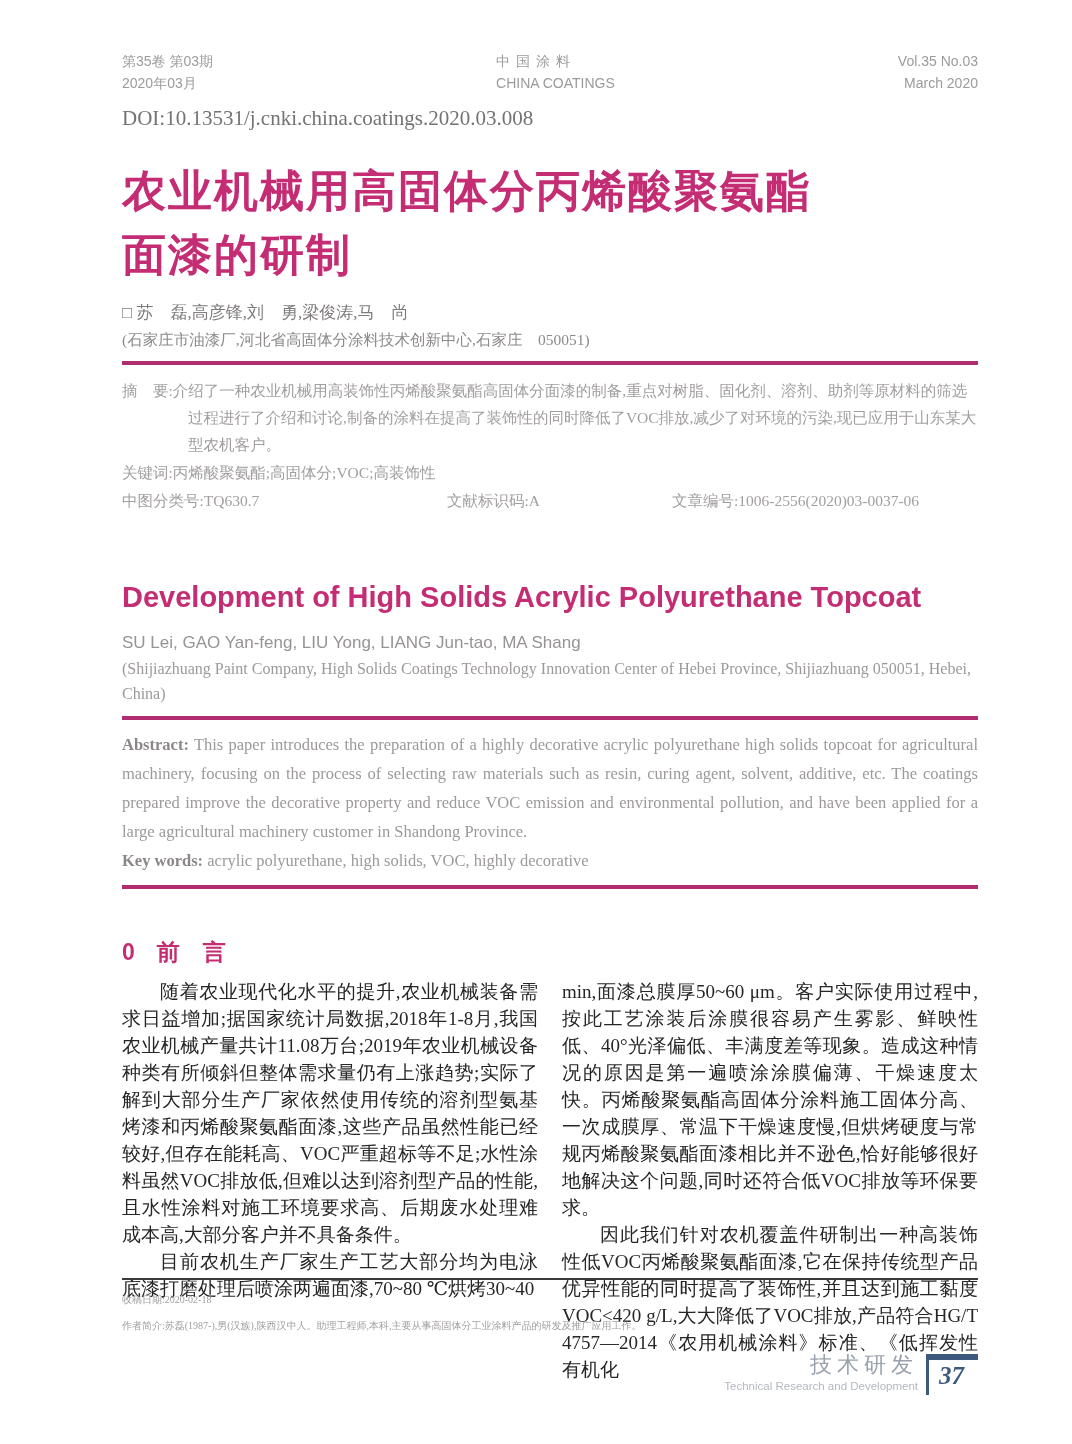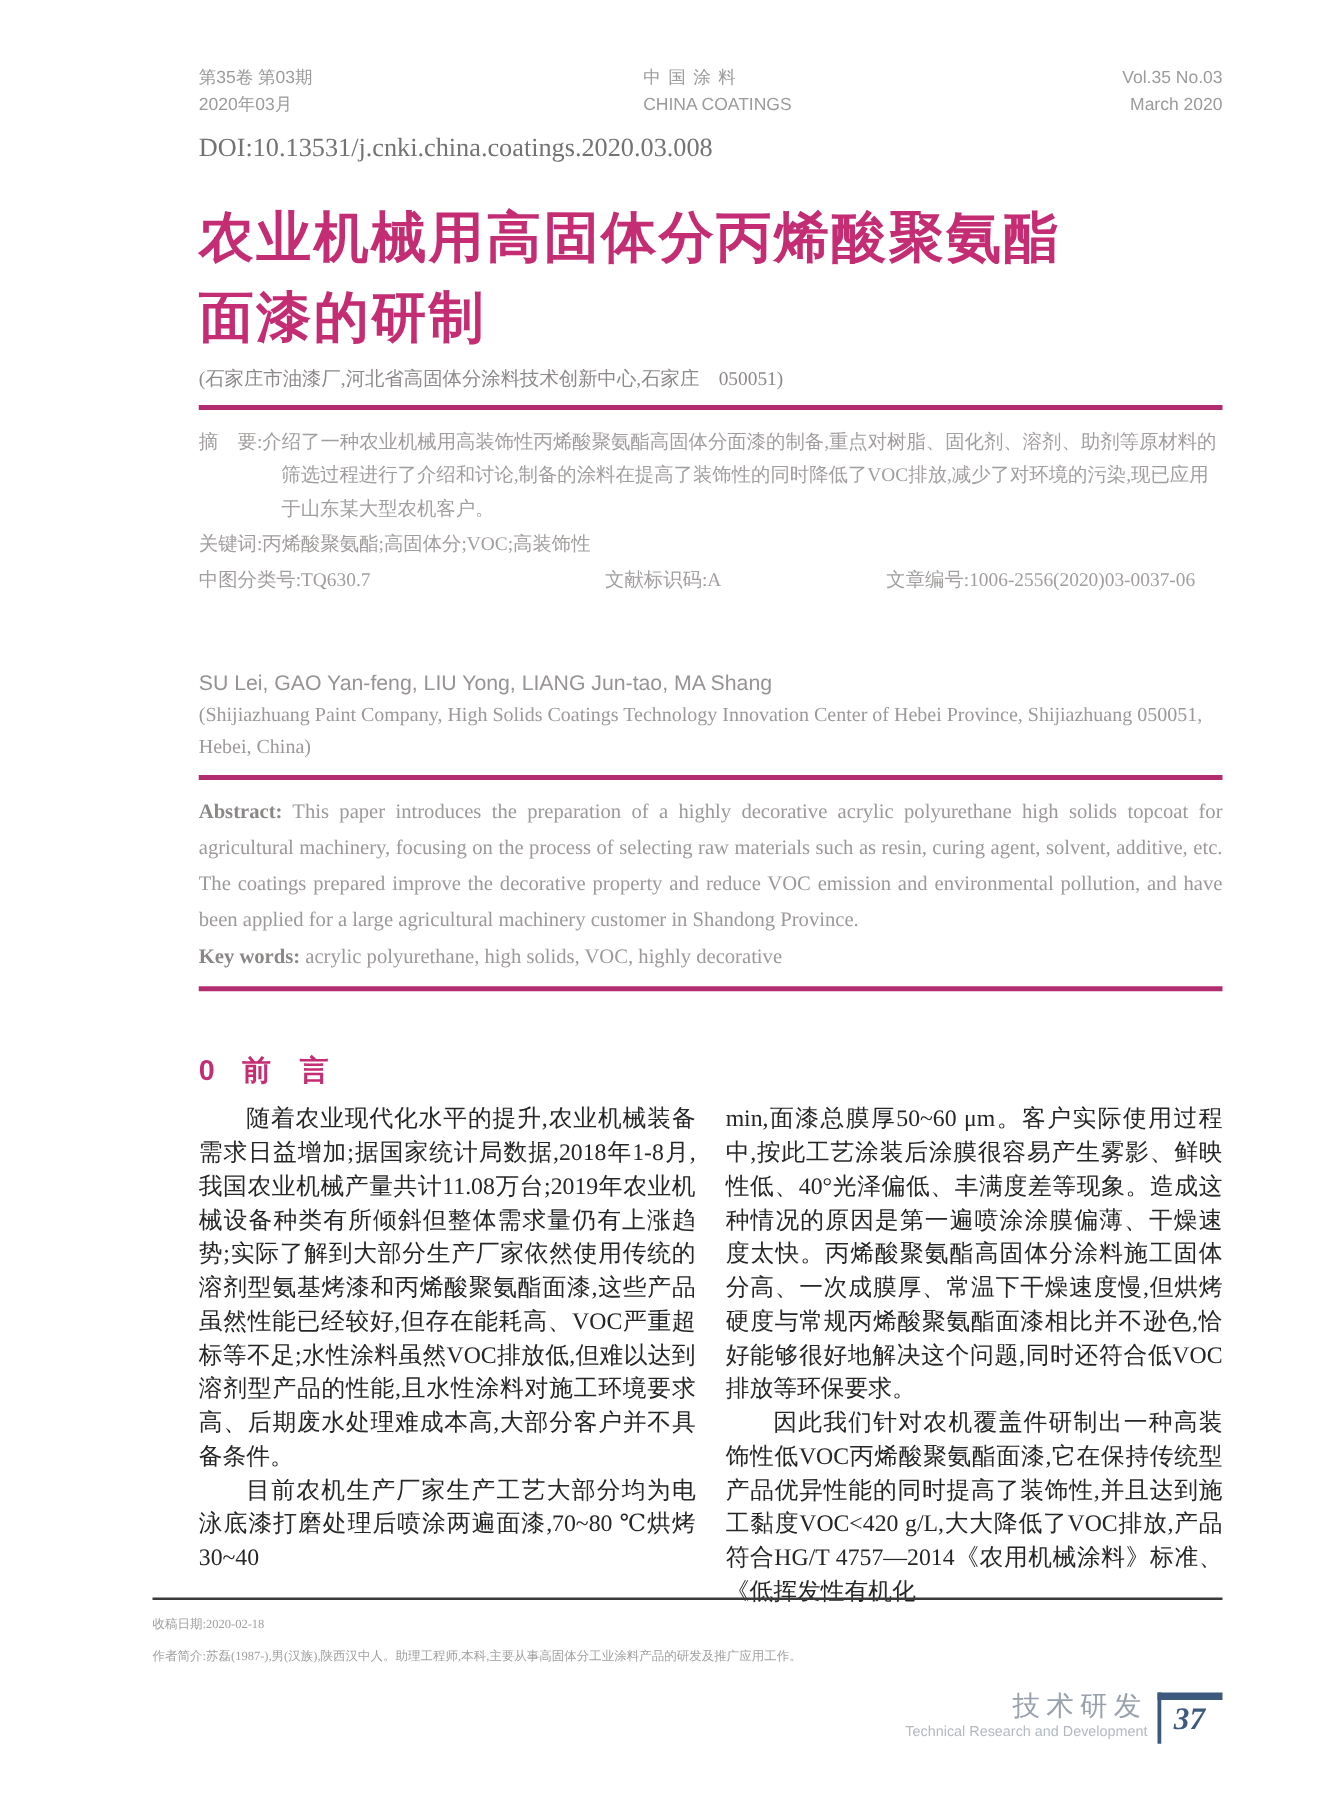--- a/index.html
+++ b/index.html
@@ -11,21 +11,21 @@
     --navy: #3d5a7e;
   }
   * { margin:0; padding:0; box-sizing:border-box; }
   html,body { background:#ffffff; }
   body {
     width:1072px; height:1444px;
     position:relative;
     font-family:"Liberation Serif","DejaVu Serif",serif;
     overflow:hidden;
   }
-  .page { position:absolute; inset:0; padding:50px 94px 0 122px;margin-left:37px; }
+  .page { position:absolute; inset:0; padding:50px 94px 0 122px; }
 
   
   .jheader {
     display:flex; justify-content:space-between; align-items:flex-start;
     color:var(--gray-head);
     font-family:"Liberation Sans","DejaVu Sans",sans-serif;
     font-size:14px; line-height:22px;
   }
   .jheader .col-center { text-align:left; }
   .jheader .col-right  { text-align:right; }
@@ -141,35 +141,37 @@
       <div>March 2020</div>
     </div>
   </div>
   <div class="doi">DOI:10.13531/j.cnki.china.coatings.2020.03.008</div>
 
   <h1 class="title-cn">
     <div>农业机械用高固体分丙烯酸聚氨酯</div>
     <div>面漆的研制</div>
   </h1>
 
+  <div class="authors-cn">□ 苏　磊,高彦锋,刘　勇,梁俊涛,马　尚</div>
   <div class="affil-cn">(石家庄市油漆厂,河北省高固体分涂料技术创新中心,石家庄　050051)</div>
 
   <div class="rule"></div>
 
   <div class="abs-cn">
     <p class="hang"><span>摘　要:</span><span>介绍了一种农业机械用高装饰性丙烯酸聚氨酯高固体分面漆的制备,重点对树脂、固化剂、溶剂、助剂等原材料的筛选过程进行了介绍和讨论,制备的涂料在提高了装饰性的同时降低了VOC排放,减少了对环境的污染,现已应用于山东某大型农机客户。</span></p>
     <p class="kw"><span>关键词:</span><span>丙烯酸聚氨酯;高固体分;VOC;高装饰性</span></p>
   </div>
   <div class="meta-row">
     <span><span>中图分类号:</span><span>TQ630.7</span></span>
     <span><span>文献标识码:</span><span>A</span></span>
     <span><span>文章编号:</span><span>1006-2556(2020)03-0037-06</span></span>
   </div>
 
   <h2 class="title-en">
+    <div>Development of High Solids Acrylic Polyurethane Topcoat</div>
   </h2>
 
   <div class="authors-en">SU Lei, GAO Yan-feng, LIU Yong, LIANG Jun-tao, MA Shang</div>
   <div class="affil-en">(Shijiazhuang Paint Company, High Solids Coatings Technology Innovation Center of Hebei Province, Shijiazhuang 050051, Hebei, China)</div>
 
   <div class="rule"></div>
 
   <div class="abs-en">
     <p><b>Abstract:</b> <span>This paper introduces the preparation of a highly decorative acrylic polyurethane high solids topcoat for agricultural machinery, focusing on the process of selecting raw materials such as resin, curing agent, solvent, additive, etc. The coatings prepared improve the decorative property and reduce VOC emission and environmental pollution, and have been applied for a large agricultural machinery customer in Shandong Province.</span></p>
     <p class="kw-line"><b>Key words:</b> <span>acrylic polyurethane, high solids, VOC, highly decorative</span></p>

